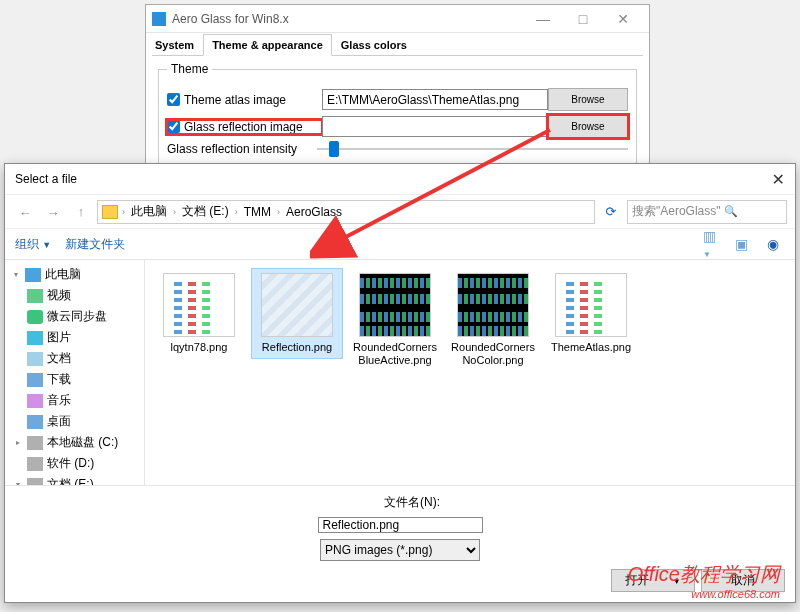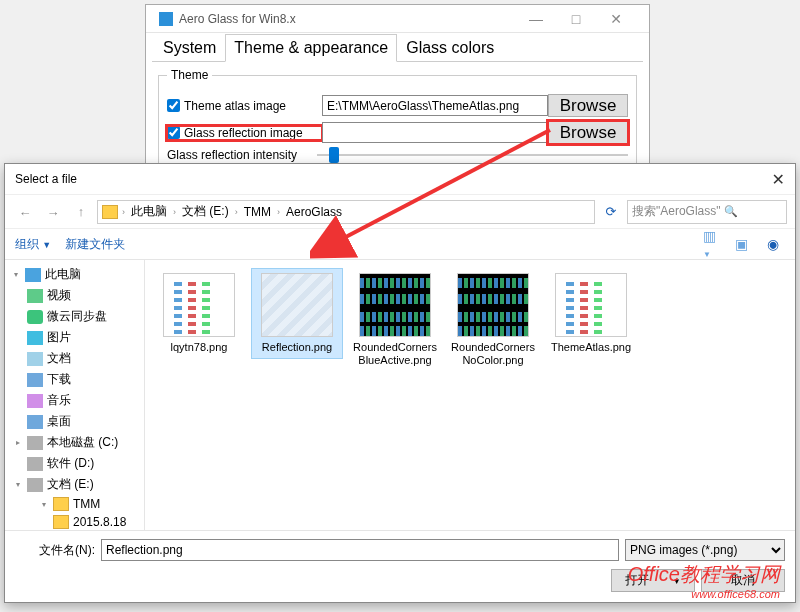--- a/index.html
+++ b/index.html
@@ -1,35 +1,35 @@
 <!DOCTYPE html>
 <html><head>
 <meta charset="utf-8">
 <style>
 * { margin: 0; padding: 0; box-sizing: border-box; font-family: "Segoe UI", "Microsoft YaHei", sans-serif; }
 body { width: 800px; height: 612px; background: #f0f0f0; position: relative; overflow: hidden; }
 
 .aero-window { position: absolute; top: 4px; left: 145px; width: 505px; height: 165px; background: #fff; border: 1px solid #aaa; }
-.aero-title-bar { height: 28px; display: flex; align-items: center; padding: 0 13px; font-size: 12px; color: #555; border-bottom: 1px solid #e5e5e5; }
+.aero-title-bar { height: 28px; display: flex; align-items: center; padding: 0 6px; font-size: 12px; color: #555; border-bottom: 1px solid #e5e5e5; }
 .aero-title-bar .icon { width: 14px; height: 14px; background: #2b90d9; margin-right: 6px; }
 .aero-title-bar .gap { flex: 1; }
 .aero-title-bar .winbtn { width: 40px; text-align: center; color: #888; font-size: 14px; }
 
-.aero-tabs { display: flex; padding-left: 8px; font-size: 16px; }
+.aero-tabs { display: flex; font-size: 11px; font-weight: bold; }
 .aero-tabs .tab { padding: 4px 8px; border: 1px solid transparent; position: relative; top: 1px; }
 .aero-tabs .tab.active { border: 1px solid #ccc; border-bottom: 1px solid #fff; background: #fff; }
 .aero-body { border-top: 1px solid #ccc; margin: 0 6px; padding: 6px 6px 0 6px; }
 
 fieldset.theme-group { border: 1px solid #ccc; padding: 8px; font-size: 12px; }
 fieldset.theme-group legend { padding: 0 4px; }
 .row { display: flex; align-items: center; margin: 4px 0; }
 .row .chk { width: 155px; display: flex; align-items: center; gap: 4px; }
 .row input[type="checkbox"] { accent-color: #0078d7; }
 .row input[type="text"] { flex: 1; height: 21px; border: 1px solid #888; padding: 0 4px; font-size: 12px; }
-.row button.browse { width: 80px; height: 23px; font-size: 17px; background: #e1e1e1; border: 1px solid #adadad; cursor: pointer; }
+.row button.browse { width: 80px; height: 23px; font-size: 10px; background: #e1e1e1; border: 1px solid #adadad; cursor: pointer; }
 .sliderlbl { font-size: 12px; width: 150px; }
 .slider-track { flex: 1; height: 2px; background: #ccc; position: relative; }
 .slider-thumb { position: absolute; left: 12px; top: -7px; width: 10px; height: 16px; background: #0078d7; border-radius: 2px; }
 
 .redbox { outline: 3px solid #e33; outline-offset: -1px; }
 
 
 .file-dialog { position: absolute; top: 163px; left: 4px; width: 792px; height: 440px; background: #fff; border: 1px solid #888; box-shadow: 0 4px 12px rgba(0,0,0,0.3); display: flex; flex-direction: column; }
 .fd-title { height: 30px; display: flex; align-items: center; padding: 0 10px; font-size: 12px; }
 .fd-title .gap { flex: 1; }
@@ -73,21 +73,21 @@
 .thumb.dark { background: #000; }
 .thumb.light .stripe { position: absolute; left: 10px; top: 4px; width: 8px; height: 56px; background: repeating-linear-gradient(0deg,#5aa0d8 0 4px,#fff 4px 8px); }
 .thumb.light .stripe2 { left: 24px; background: repeating-linear-gradient(0deg,#d85a5a 0 4px,#fff 4px 8px); }
 .thumb.light .stripe3 { left: 38px; background: repeating-linear-gradient(0deg,#5ad87a 0 4px,#fff 4px 8px); }
 .thumb.diag { background: repeating-linear-gradient(135deg,#e8f0f8 0 6px,#d8e4f0 6px 12px); }
 .thumb.dark .band { position: absolute; left: 0; width: 100%; height: 10px; background: repeating-linear-gradient(90deg,#3a80c0 0 4px,#000 4px 6px,#30a060 6px 10px,#000 10px 12px); }
 .thumb.dark .b1 { top: 4px; } .thumb.dark .b2 { top: 20px; } .thumb.dark .b3 { top: 38px; } .thumb.dark .b4 { top: 52px; }
 .fname { line-height: 1.15; word-break: break-all; }
 
 .fd-footer { padding: 8px 10px 10px 10px; display: flex; flex-direction: column; gap: 8px; font-size: 12px; border-top: 1px solid #e5e5e5; }
-.fn-row { display: flex; align-items: center; gap: 6px; }
+.fn-row { display: flex; align-items: center; gap: 6px; flex-direction: column; }
 .fn-row .lbl { width: 80px; text-align: right; }
 .fn-row input[type="text"] { flex: 1; height: 22px; border: 1px solid #888; padding: 0 4px; font-size: 12px; }
 .fn-row select { width: 160px; height: 22px; border: 1px solid #888; font-size: 12px; }
 .btn-row { display: flex; justify-content: flex-end; gap: 6px; }
 .btn-row button { width: 84px; height: 23px; font-size: 12px; background: #e1e1e1; border: 1px solid #adadad; cursor: pointer; white-space: nowrap; overflow: hidden; }
 
 
 .arrow-svg { position: absolute; top: 120px; left: 310px; pointer-events: none; }
 
 

